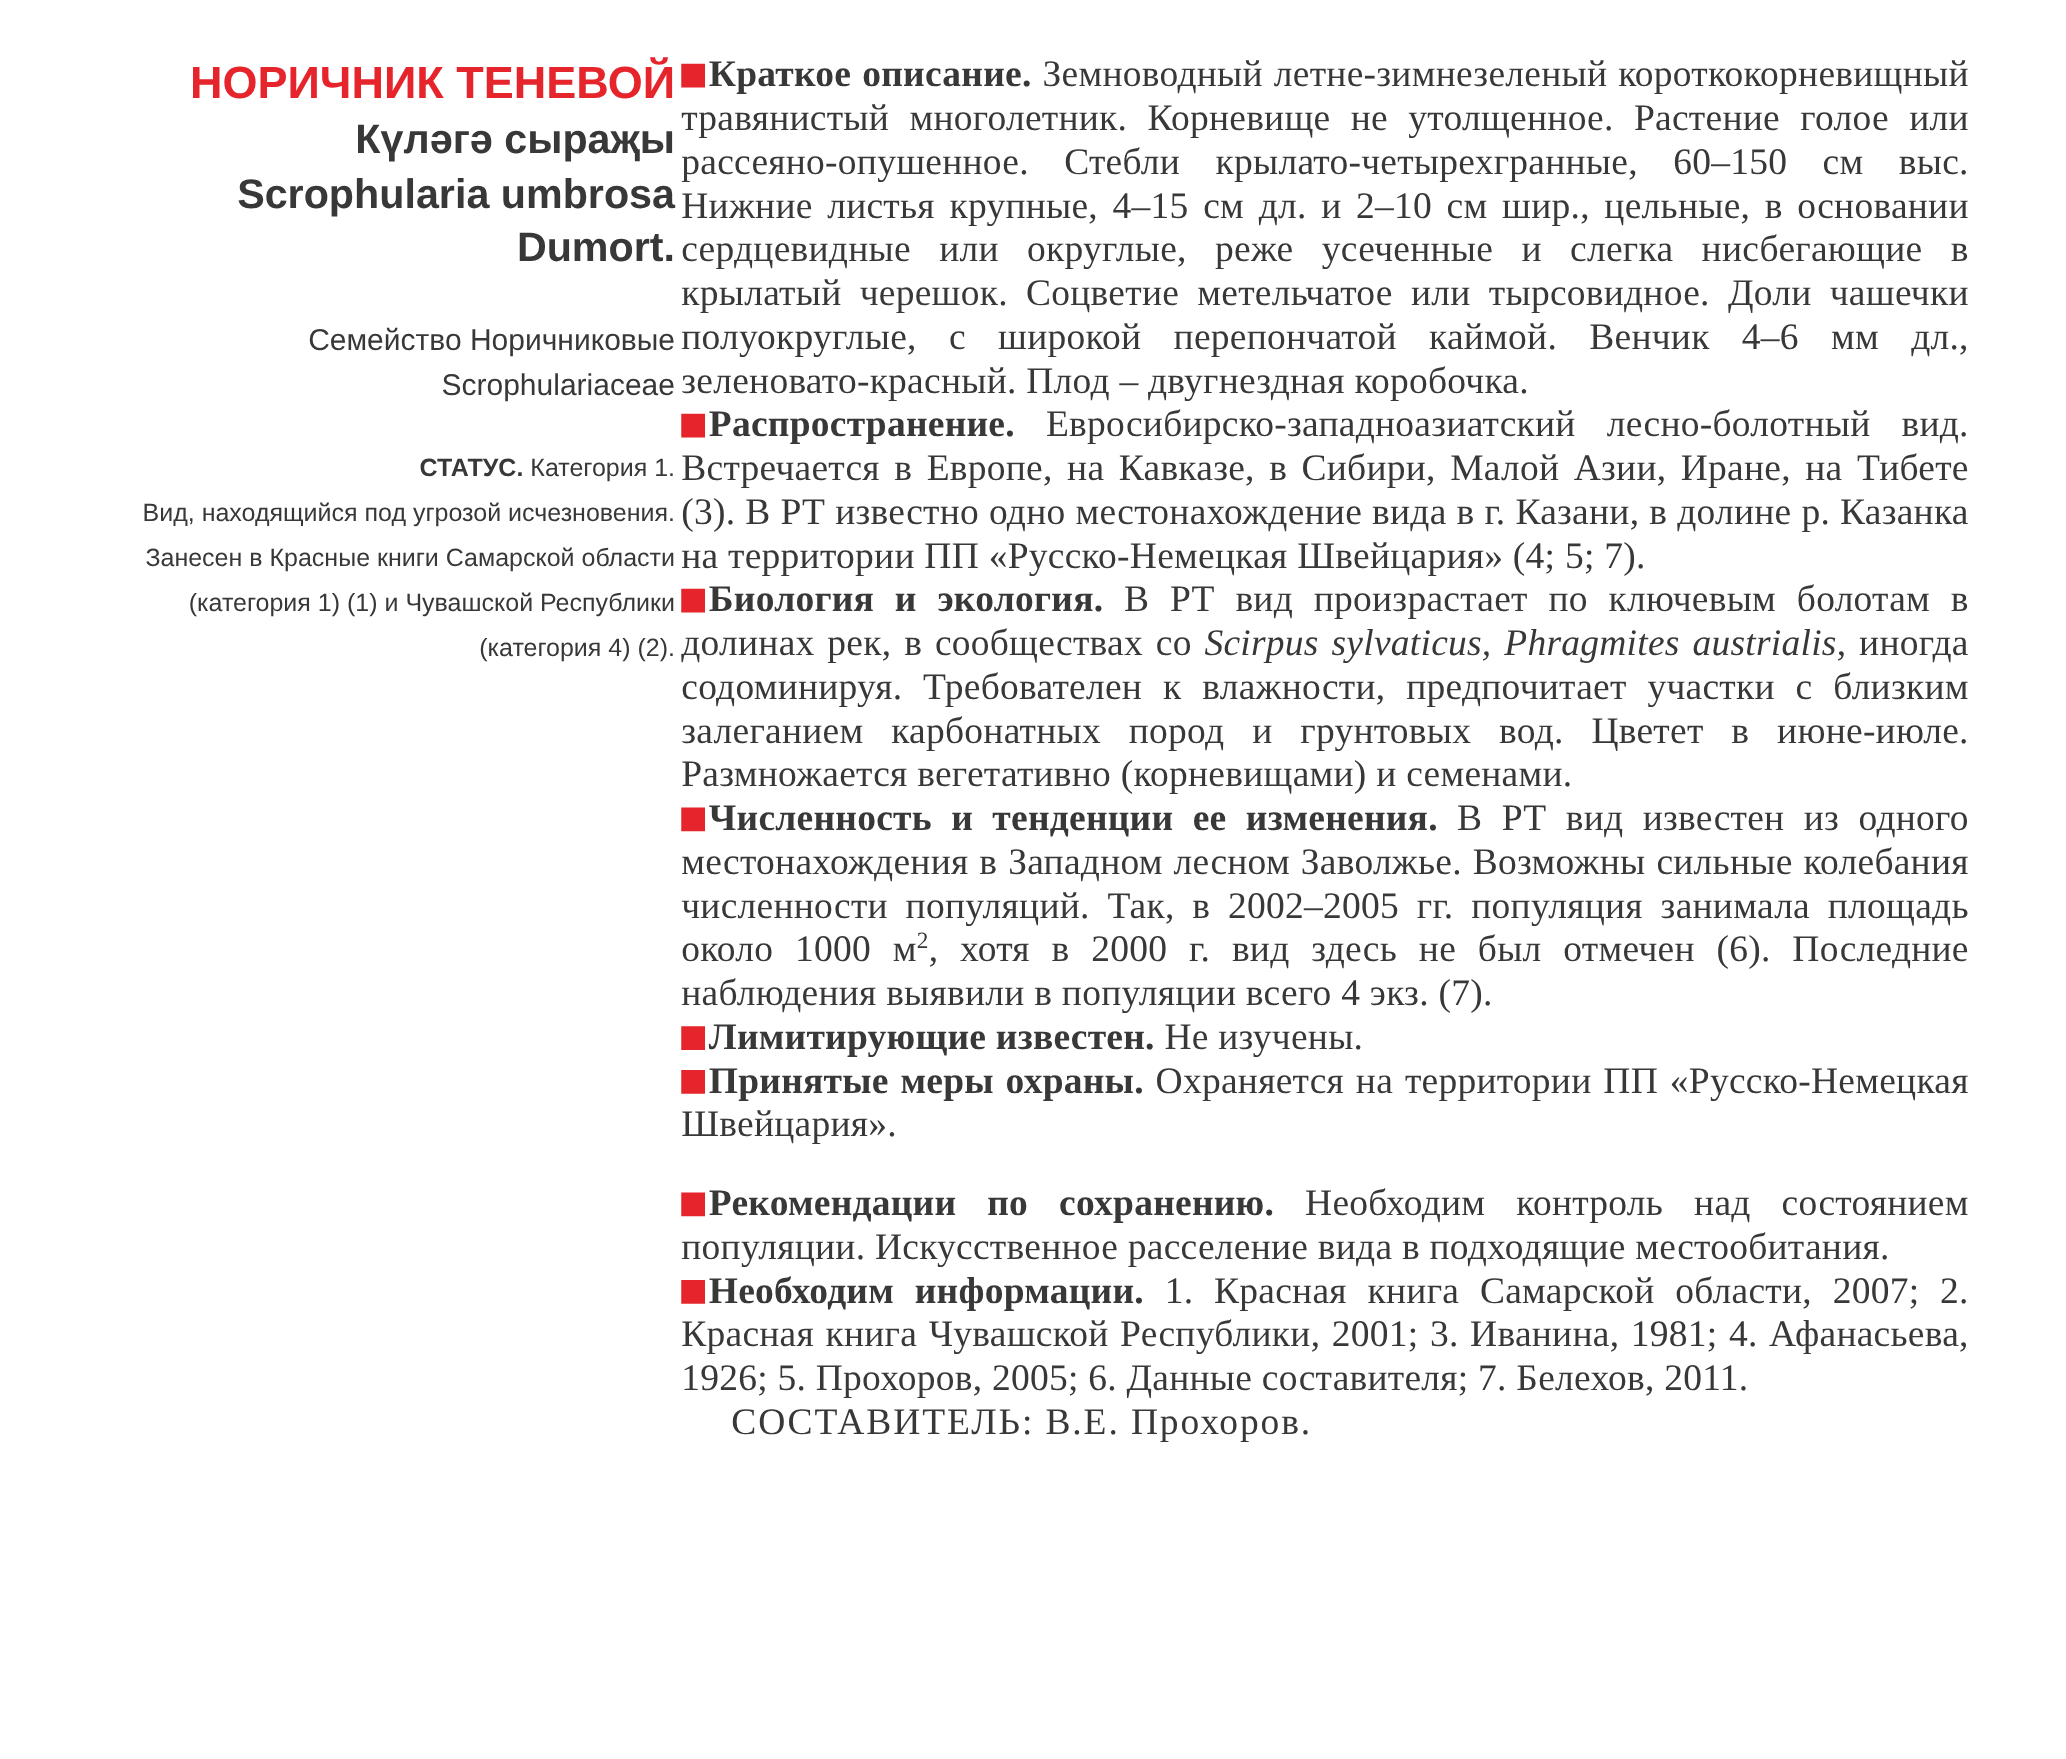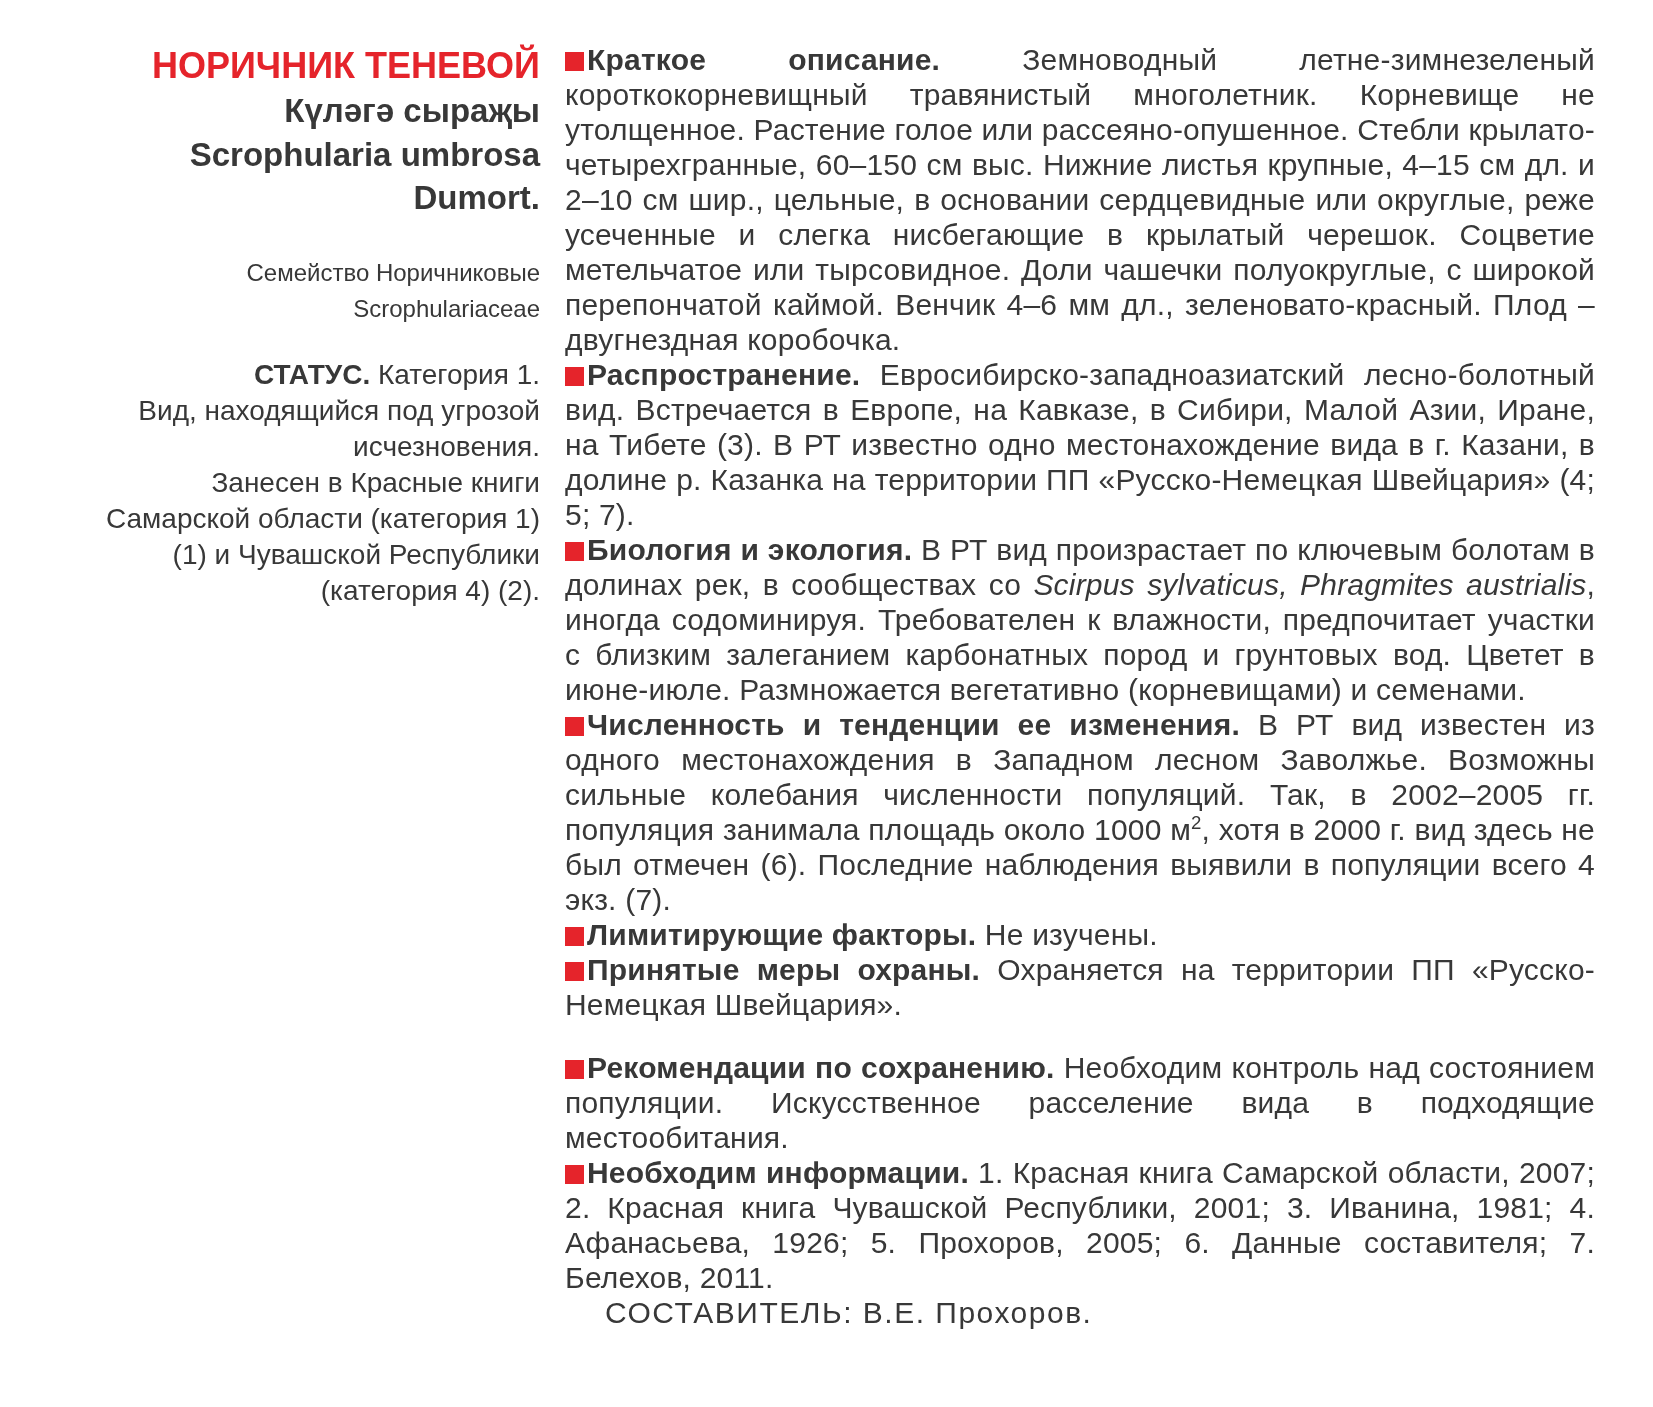--- a/index.html
+++ b/index.html
@@ -46,34 +46,35 @@
     font-weight: 700;
     line-height: 43px;
   }
   .family-block {
     margin-top: 36px;
     font-size: 24px;
     line-height: 36px;
   }
   .status-block {
     margin-top: 30px;
-    font-size: 28px;
+    font-size: 20px;
     line-height: 36px;
   }
   .status-block b { font-weight: 700; }
   
   .right-col {
     position: absolute;
-    left: 565px;
+    left: 545px;
     top: 42px;
     width: 1030px;
     font-size: 30px;
     line-height: 35px;
     letter-spacing: 0.2px;
     text-align: justify;
+    font-family: Liberation Serif, serif;
   }
   .para {
     margin: 0;
     padding: 0;
   }
   .gap-before { margin-top: 28px; }
   .bullet {
     display: inline-block;
     width: 19px;
     height: 19px;
@@ -114,20 +115,20 @@
       <div>Вид, находящийся под угрозой исчезновения.</div>
       <div>Занесен в Красные книги Самарской области (категория 1) (1) и Чувашской Республики (категория 4) (2).</div>
     </div>
   </aside>
 
   <main class="right-col" id="articles">
       <p class="para"><span class="bullet"></span><b class="heading">Краткое описание.</b><span> Земноводный летне-зимнезеленый короткокорневищный травянистый многолетник. Корневище не утолщенное. Растение голое или рассеяно-опушенное. Стебли крылато-четырехгранные, 60–150 см выс. Нижние листья крупные, 4–15 см дл. и 2–10 см шир., цельные, в основании сердцевидные или округлые, реже усеченные и слегка нисбегающие в крылатый черешок. Соцветие метельчатое или тырсовидное. Доли чашечки полуокруглые, с широкой перепончатой каймой. Венчик 4–6 мм дл., зеленовато-красный. Плод – двугнездная коробочка.</span></p>
       <p class="para"><span class="bullet"></span><b class="heading">Распространение.</b><span> Евросибирско-западноазиатский лесно-болотный вид. Встречается в Европе, на Кавказе, в Сибири, Малой Азии, Иране, на Тибете (3). В РТ известно одно местонахождение вида в г. Казани, в долине р. Казанка на территории ПП «Русско-Немецкая Швейцария» (4; 5; 7).</span></p>
       <p class="para"><span class="bullet"></span><b class="heading">Биология и экология.</b><span> В РТ вид произрастает по ключевым болотам в долинах рек, в сообществах со </span><span class="it">Scirpus sylvaticus, Phragmites austrialis</span><span>, иногда содоминируя. Требователен к влажности, предпочитает участки с близким залеганием карбонатных пород и грунтовых вод. Цветет в июне-июле. Размножается вегетативно (корневищами) и семенами.</span></p>
       <p class="para"><span class="bullet"></span><b class="heading">Численность и тенденции ее изменения.</b><span> В РТ вид известен из одного местонахождения в Западном лесном Заволжье. Возможны сильные колебания численности популяций. Так, в 2002–2005 гг. популяция занимала площадь около 1000 м</span><sup>2</sup><span>, хотя в 2000 г. вид здесь не был отмечен (6). Последние наблюдения выявили в популяции всего 4 экз. (7).</span></p>
-      <p class="para"><span class="bullet"></span><b class="heading">Лимитирующие факторы.</b><span> Не изучены.</span></p>
+      <p class="para"><span class="bullet"></span><b class="heading">Лимитирующие известен.</b><span> Не изучены.</span></p>
       <p class="para"><span class="bullet"></span><b class="heading">Принятые меры охраны.</b><span> Охраняется на территории ПП «Русско-Немецкая Швейцария».</span></p>
       <p class="para gap-before"><span class="bullet"></span><b class="heading">Рекомендации по сохранению.</b><span> Необходим контроль над состоянием популяции. Искусственное расселение вида в подходящие местообитания.</span></p>
       <p class="para"><span class="bullet"></span><b class="heading">Необходим информации.</b><span> 1. Красная книга Самарской области, 2007; 2. Красная книга Чувашской Республики, 2001; 3. Иванина, 1981; 4. Афанасьева, 1926; 5. Прохоров, 2005; 6. Данные составителя; 7. Белехов, 2011.</span></p>
       <p class="para compiler"><span>СОСТАВИТЕЛЬ: В.Е. Прохоров.</span></p>
     </main>
 
 </div>
 
 </body></html>

